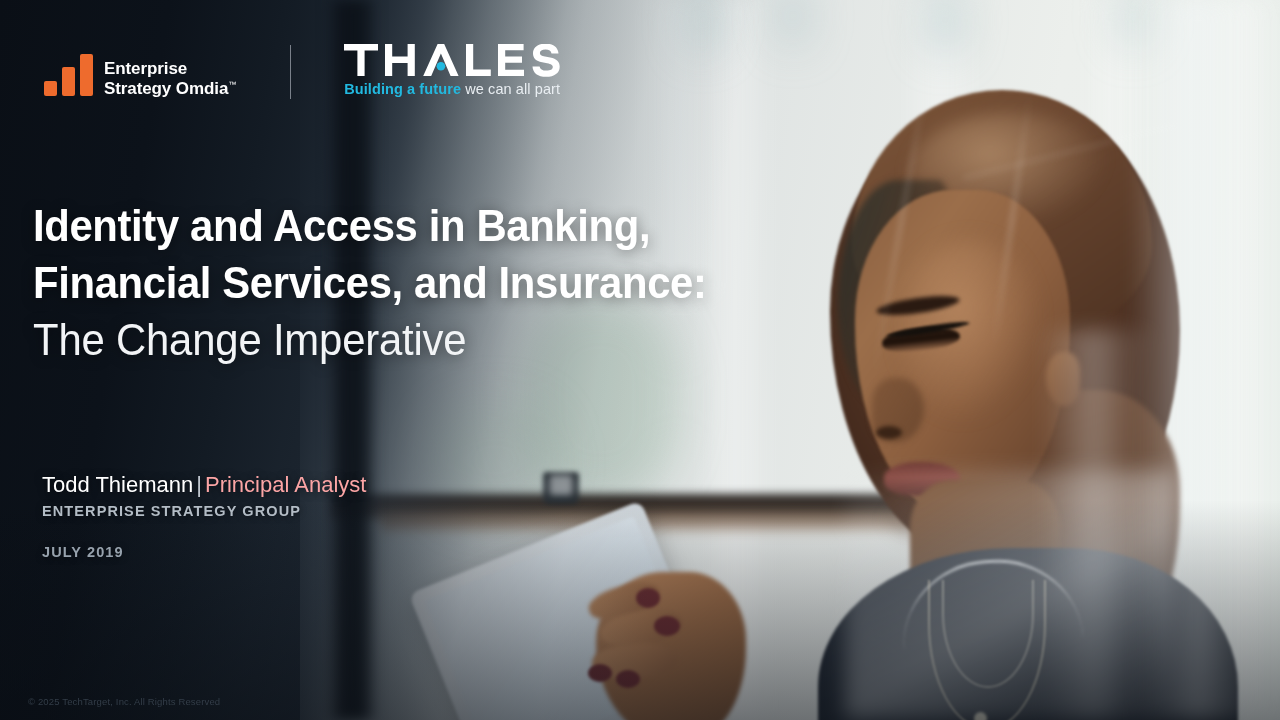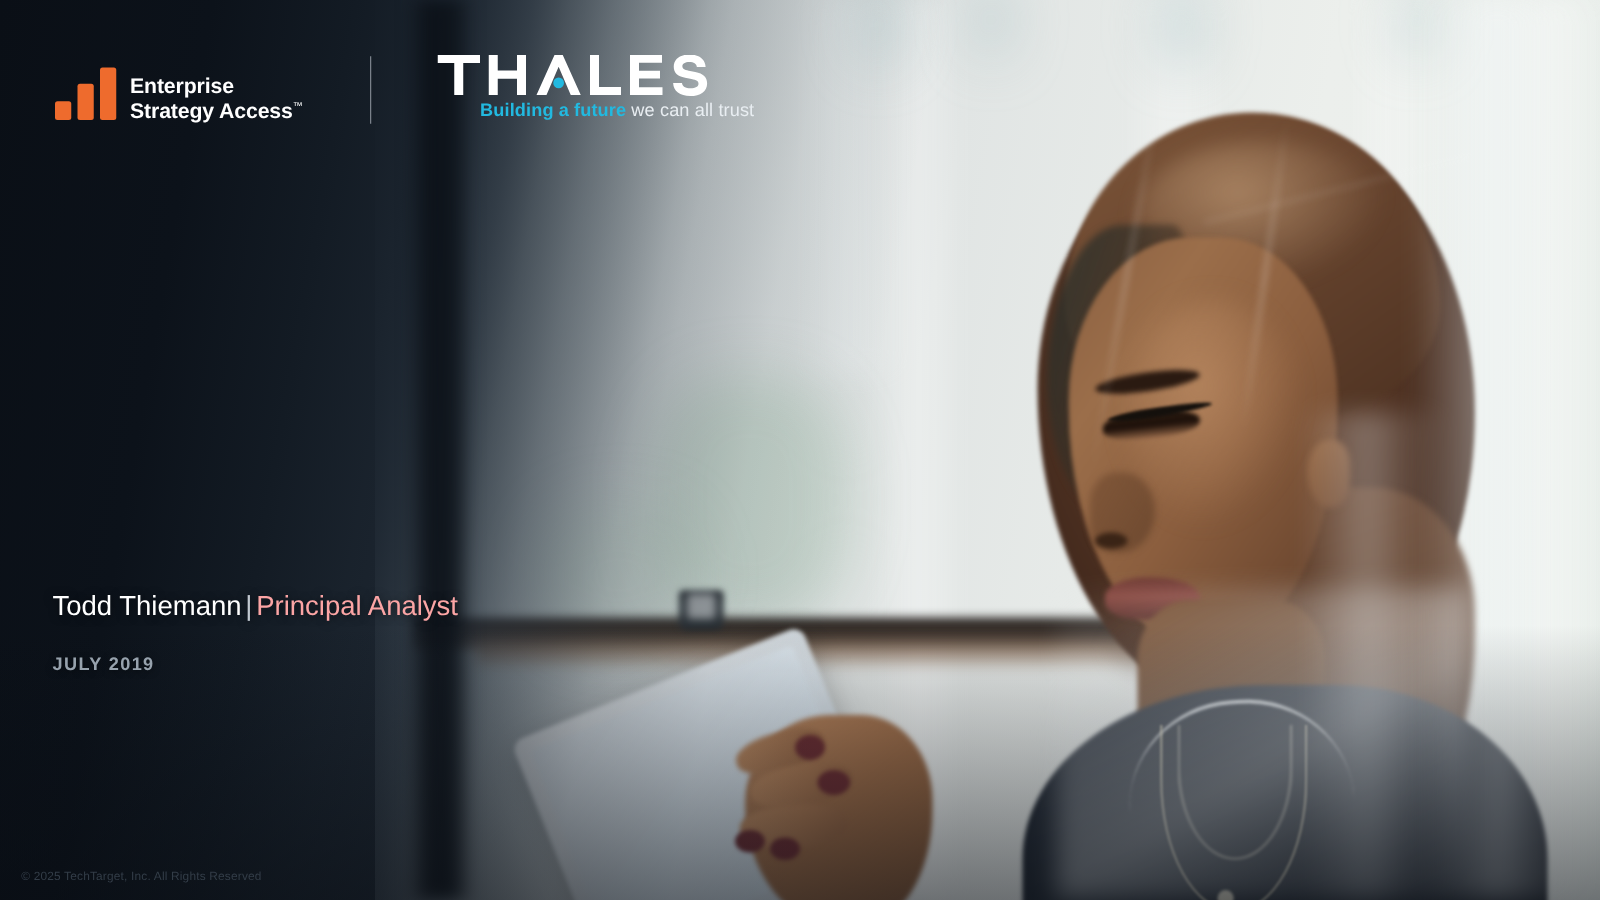--- a/index.html
+++ b/index.html
@@ -444,21 +444,21 @@
     height: 34px;
   }
   .thales-word svg { display: block; }
   .thales-tag {
     font-size: 14.5px;
     font-weight: 700;
     letter-spacing: .1px;
     margin-top: 3px;
     white-space: nowrap;
   }
-  .thales-tag .cyan { color: #22b9e0; margin-left: 34px; }
+  .thales-tag .cyan { color: #22b9e0; }
   .thales-tag .white { color: #e9eef2; font-weight: 400; }
 
   
   .title-block {
     position: absolute;
     left: 33px; top: 198px;
     width: 830px;
   }
   .title-line {
     color: #ffffff;
@@ -522,21 +522,21 @@
     width: 520px;
     font-size: 13px;
     line-height: 1.5;
     color: #7c8894;
     text-shadow: 0 1px 6px rgba(0,0,0,.45);
   }
 
   
   .copyright {
     position: absolute;
-    left: 17px; bottom: 13px;
+    left: 28px; bottom: 13px;
     font-size: 9.5px;
     letter-spacing: .15px;
     color: #333d48;
   }
 </style>
 </head>
 <body>
 
 <div id="cover">
 
@@ -615,21 +615,21 @@
     <div class="logo-bar">
 
       <div class="esg-logo">
         <div class="esg-bars">
           <span class="b1"></span>
             <span class="b2"></span>
             <span class="b3"></span>
         </div>
         <div class="esg-words">
           <div>Enterprise</div>
-          <div><span>Strategy Access</span><span class="tm">™</span></div>
+          <div><span>Strategy Omdia</span><span class="tm">™</span></div>
         </div>
       </div>
 
       <div class="logo-divider"></div>
 
       <div class="thales-logo">
         <div class="thales-word">
           <svg width="240" height="33" viewBox="0 0 240 33" aria-hidden="true">
             <g fill="#ffffff">
 
@@ -641,28 +641,34 @@
 
               <path d="M122 0 h7.2 v25.5 h17.6 V32 H122 Z"></path>
 
               <path d="M154 0 h25.6 v6.2 h-18.4 v6.4 h16.8 v6.1 h-16.8 v7 h18.8 V32 H154 Z"></path>
 
               <path d="M188.5 22.4 h7.1 c.3 2.7 2.7 4.2 6.9 4.2 3.9 0 6.3-1.3 6.3-3.6 0-2.1-1.5-3-5.6-3.8l-5.1-1c-6.2-1.2-9.1-4-9.1-9 0-5.8 5-9.6 12.6-9.6 7.7 0 12.6 3.8 12.9 10h-7c-.3-2.6-2.5-4-6-4-3.5 0-5.6 1.3-5.6 3.4 0 1.9 1.4 2.8 5.1 3.5l5.2 1c6.5 1.3 9.5 4.1 9.5 9.2 0 6.2-5.3 10.1-13.5 10.1-8.3 0-13.4-3.9-13.7-10.4Z"></path>
             </g>
             <circle cx="96.9" cy="22.3" r="4.3" fill="#22b9e0"></circle>
           </svg>
         </div>
-        <div class="thales-tag"><span class="cyan">Building a future</span><span class="white"> we can all trust</span></div>
+        <div class="thales-tag"><span class="cyan">Building a future</span><span class="white"> we can all part</span></div>
       </div>
 
     </div>
 
+    <div class="title-block">
+      <div class="title-line">Identity and Access in Banking,</div>
+      <div class="title-line">Financial Services, and Insurance:</div>
+      <div class="subtitle-line">The Change Imperative</div>
+    </div>
 
     <div class="author-block">
       <div class="author-line"><span class="name">Todd Thiemann</span><span class="sep">|</span><span class="role">Principal Analyst</span></div>
+      <div class="author-org">ENTERPRISE STRATEGY GROUP</div>
       <div class="pub-date">JULY 2019</div>
     </div>
 
 
     <div class="copyright">© 2025 TechTarget, Inc. All Rights Reserved</div>
 
   </div>
 </div>
 
 </body></html>

